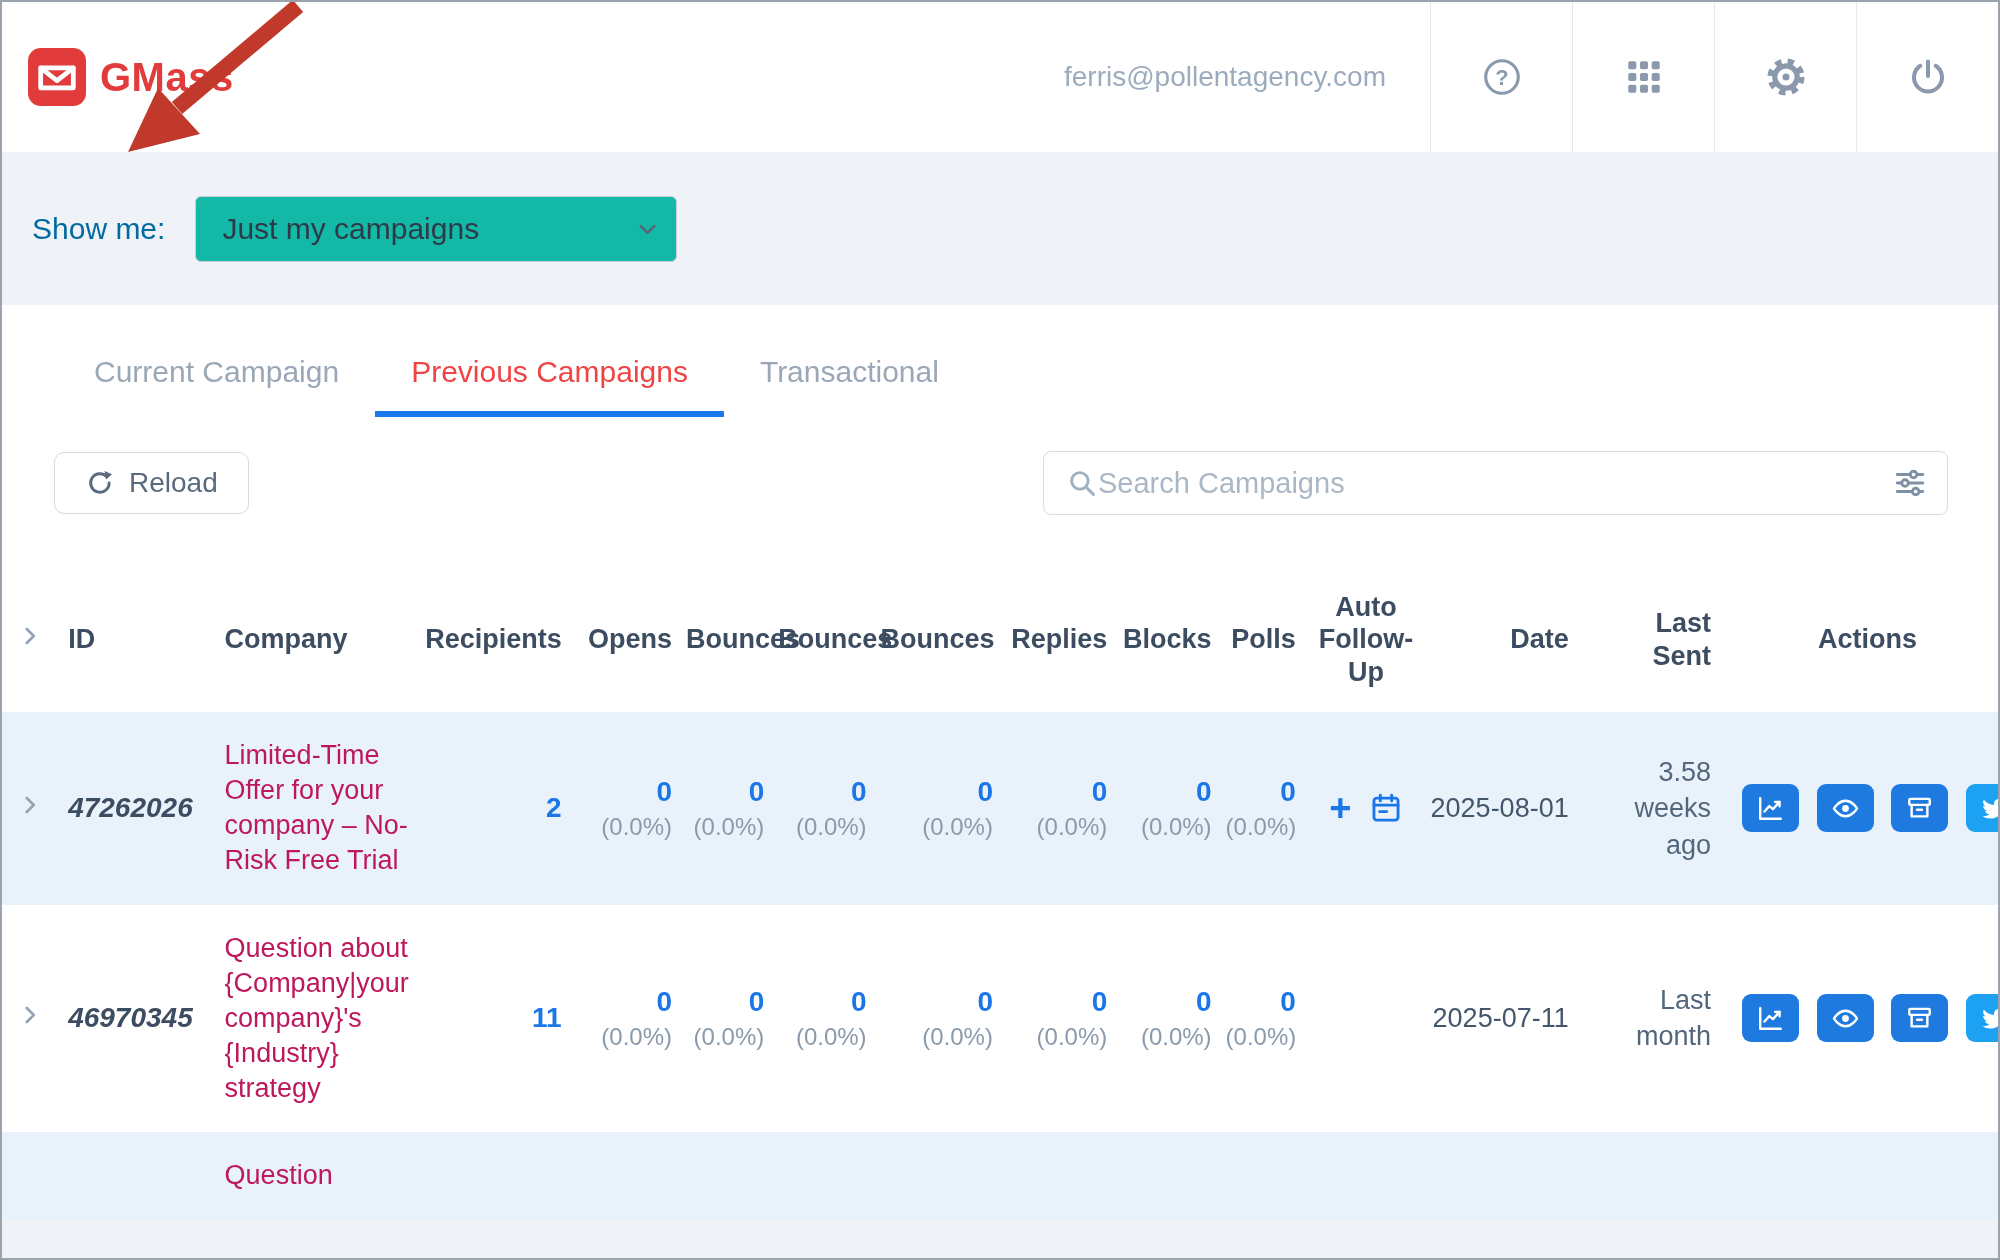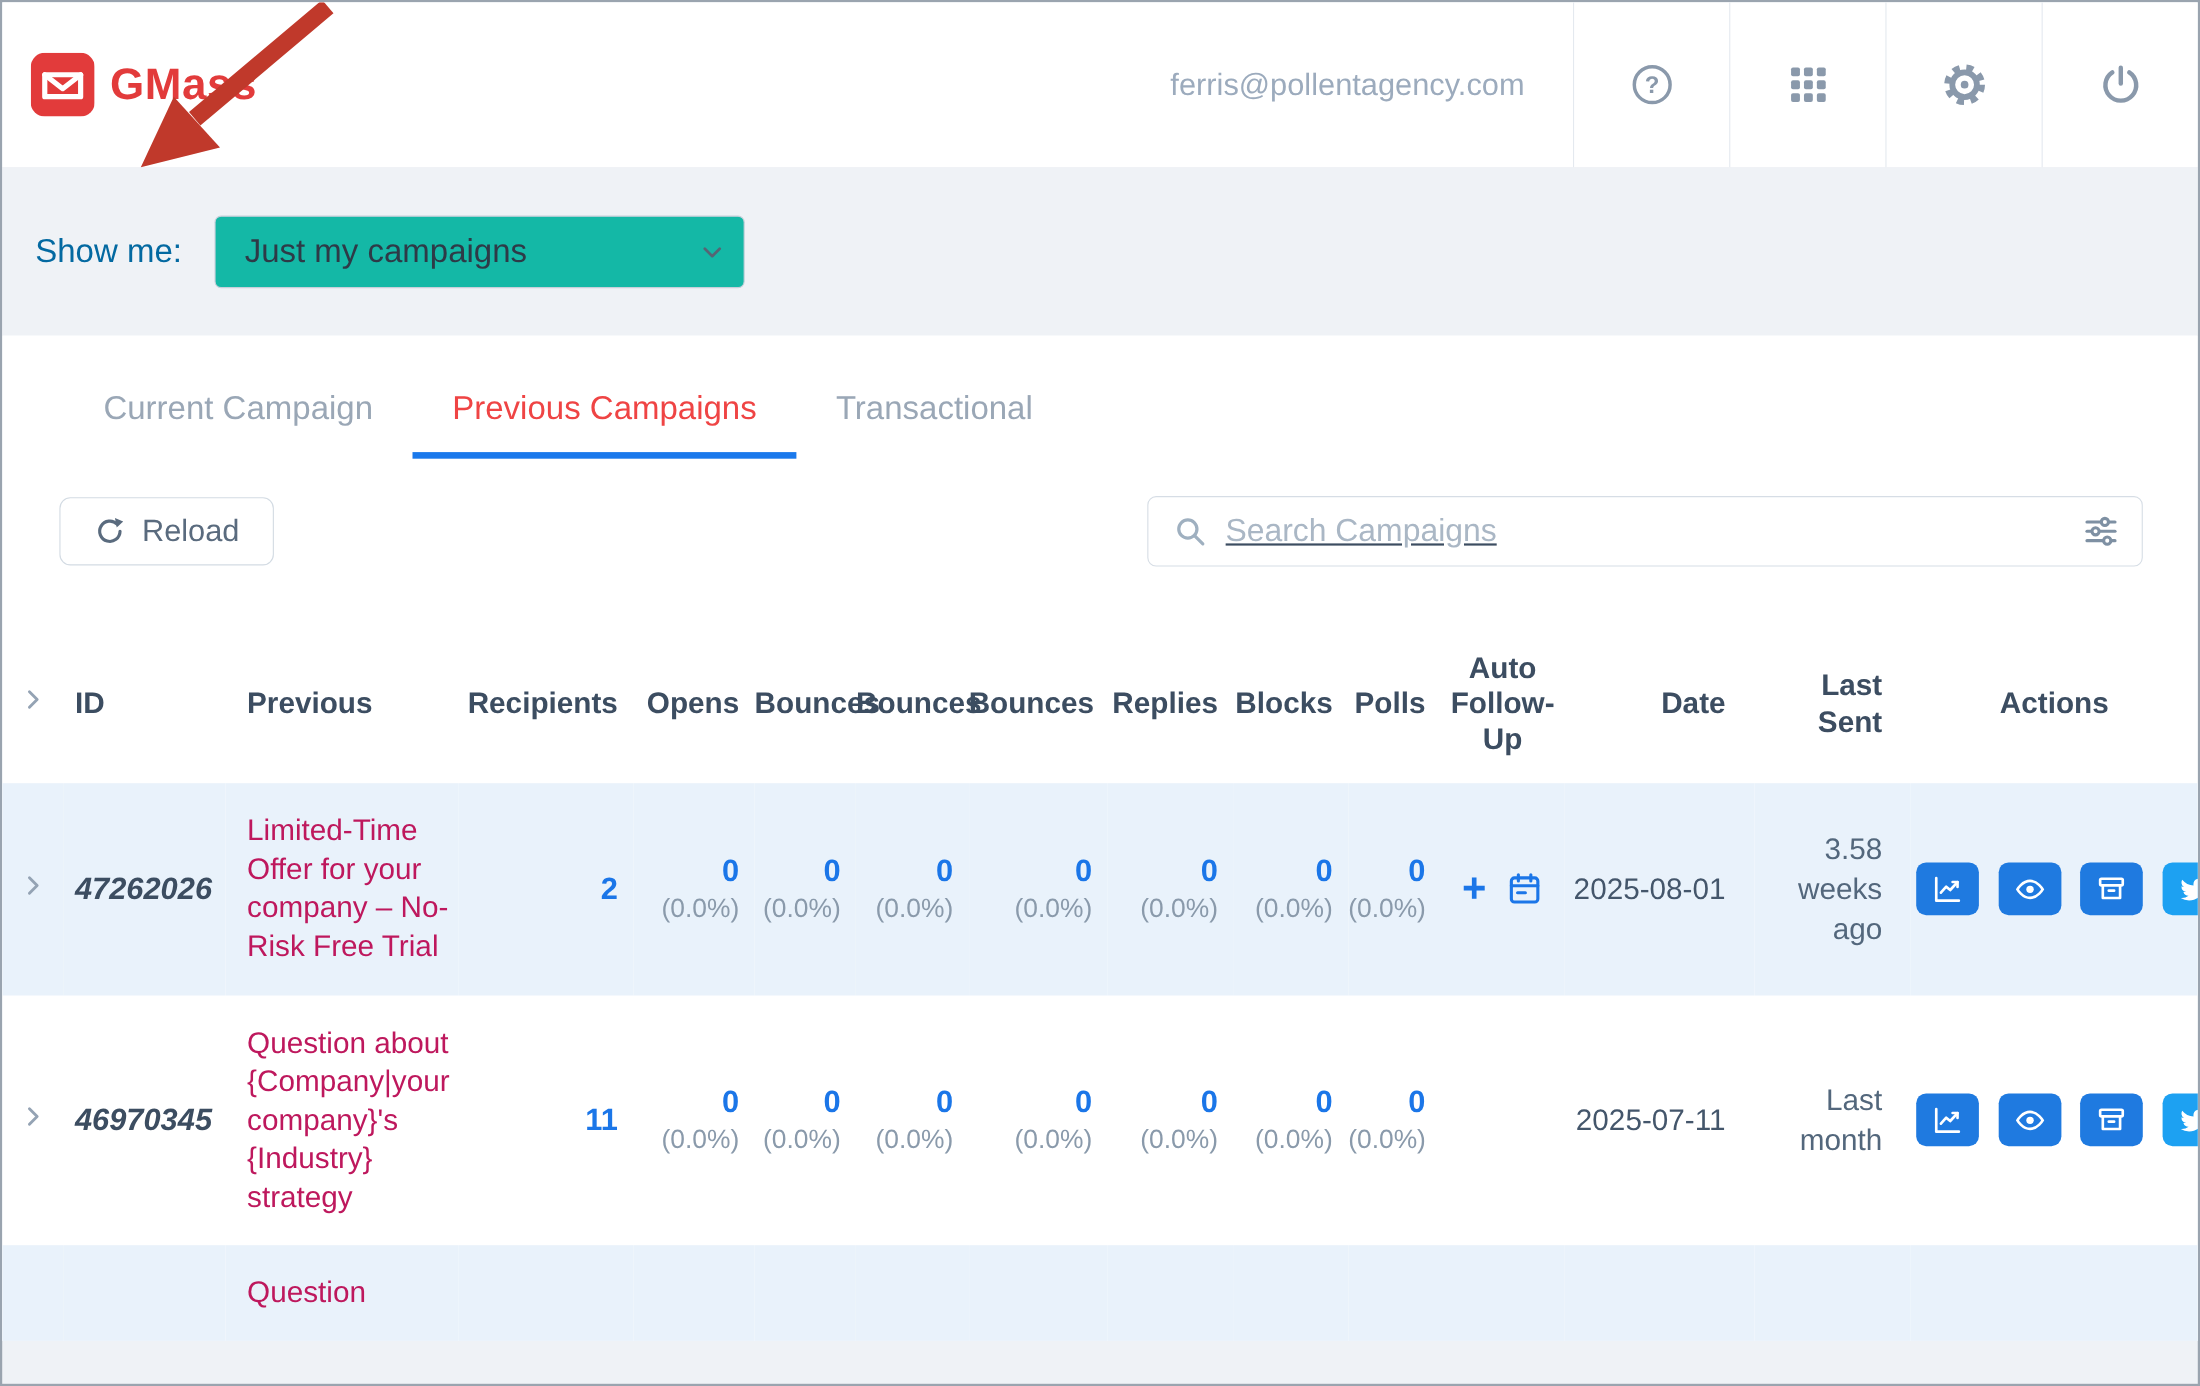--- a/index.html
+++ b/index.html
@@ -37,21 +37,21 @@
 
   
   .toolbar { display:flex; align-items:center; padding:34px 50px 22px 52px; }
   .reload-btn { display:flex; align-items:center; gap:14px; height:62px; padding:0 30px;
     background:#fff; border:1.5px solid #d3dbe3; border-radius:10px; font-size:28px; color:#5a6b7e;
     cursor:pointer; font-family:inherit; }
   .reload-btn svg { width:30px; height:30px; }
   .search-box { margin-left:auto; width:905px; height:64px; border:1.5px solid #d6dde5; border-radius:8px;
     background:#fff; display:flex; align-items:center; padding:0 20px 0 22px; }
   .search-box .mag svg { width:32px; height:32px; display:block; }
-  .search-box input { flex:1; border:none; outline:none; font-size:29px; font-family:inherit; color:#3c4d61; margin-left:16px; background:transparent;text-decoration:underline; }
+  .search-box input { flex:1; border:none; outline:none; font-size:29px; font-family:inherit; color:#3c4d61; background:transparent; }
   .search-box input::placeholder { color:#aab7c5; }
   .search-box .sliders { cursor:pointer; }
   .search-box .sliders svg { width:34px; height:34px; display:block; }
 
   
   table { width:100%; border-collapse:collapse; table-layout:fixed; margin-top:28px; }
   thead th { font-size:27px; font-weight:bold; color:#3c4d61; padding:26px 0 24px; vertical-align:middle; line-height:1.2; }
   .th-id { text-align:left; padding-left:10px; }
   .th-campaign { text-align:left; padding-left:20px; }
   .th-num { text-align:right; padding-right:14px; }
@@ -209,21 +209,21 @@
       <thead>
         <tr>
           <th class="th-chevron">
             <span class="row-chevron">
               <svg viewBox="0 0 24 24" fill="none" stroke="#94a3b4" stroke-width="2.4" stroke-linecap="round" stroke-linejoin="round">
                   <polyline points="9 5.5 15.5 12 9 18.5"></polyline>
                 </svg>
             </span>
           </th>
           <th class="th-id">ID</th>
-          <th class="th-campaign">Previous</th>
+          <th class="th-campaign">Company</th>
           <th class="th-num">Recipients</th>
           <th class="th-num">Opens</th>
           <th class="th-num">Bounces</th>
           <th class="th-num">Bounces</th>
           <th class="th-num">Bounces</th>
           <th class="th-num">Replies</th>
           <th class="th-num">Blocks</th>
           <th class="th-num">Polls</th>
           <th class="th-center">Auto Follow-Up</th>
           <th class="th-right">Date</th>

